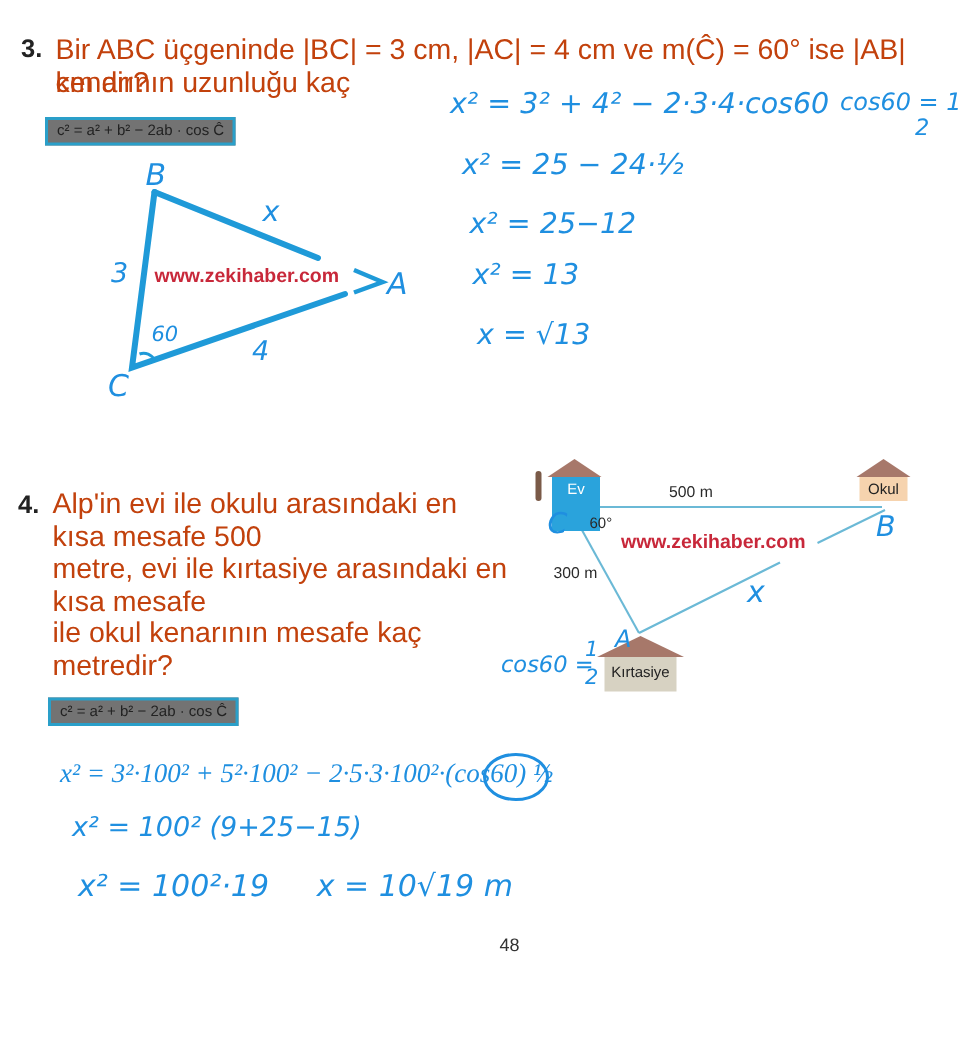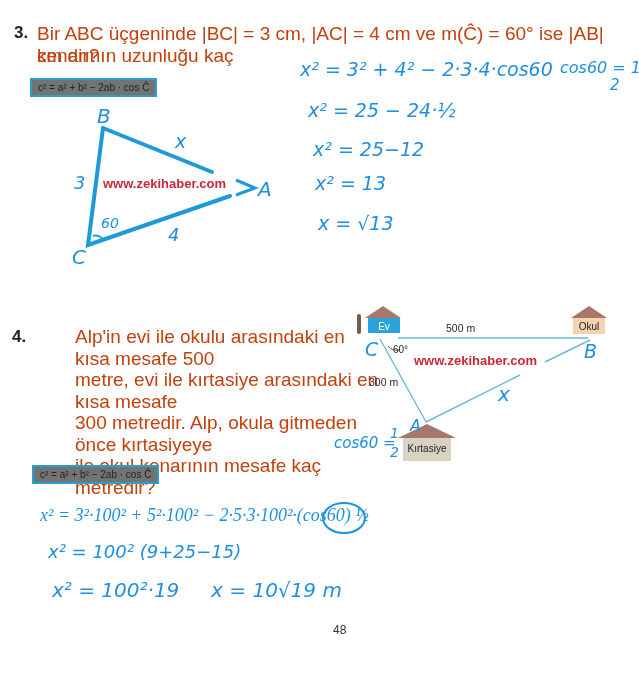--- a/index.html
+++ b/index.html
@@ -54,30 +54,29 @@
 
 <div class="abs hand" style="left:300px;top:58px;font-size:19px;">x² = 3² + 4² − 2·3·4·cos60</div>
 <div class="abs hand" style="left:560px;top:58px;font-size:16px;">cos60 = 1</div>
 <div class="abs hand" style="left:610px;top:76px;font-size:15px;">2</div>
 <div class="abs hand" style="left:308px;top:99px;font-size:19px;">x² = 25 − 24·½</div>
 <div class="abs hand" style="left:313px;top:138px;font-size:19px;">x² = 25−12</div>
 <div class="abs hand" style="left:315px;top:172px;font-size:19px;">x² = 13</div>
 <div class="abs hand" style="left:318px;top:212px;font-size:19px;">x = √13</div>
 
 <div class="abs qnum" style="left:12px;top:327px;">4.</div>
-<div class="abs" style="left:35px;top:326px;width:305px;margin-left:40px;">
+<div class="abs" style="left:35px;top:326px;width:305px;">
   <div class="qtext">Alp'in evi ile okulu arasındaki en kısa mesafe 500</div>
   <div class="qtext">metre, evi ile kırtasiye arasındaki en kısa mesafe</div>
-  <div class="qtext">300 metredir. Alp, okula gitmeden önce kırtasiyeye</div>
   <div class="qtext">ile okul kenarının mesafe kaç metredir?</div>
 </div>
 <div class="abs formula-box" style="left:32px;top:465px;">c² = a² + b² − 2ab · cos Ĉ</div>
 
 <div class="abs" style="left:357px;top:314px;width:4px;height:20px;background:#7a5a48;border-radius:2px;"></div>
-<div class="abs house-label" style="left:368px;top:318px;width:32px;height:15px;background:#2aa3dc;color:#fff;line-height:18px;">
+<div class="abs house-label" style="left:368px;top:318px;width:32px;height:36px;background:#2aa3dc;color:#fff;line-height:18px;">
   <span>Ev</span>
 </div>
 <div class="abs house-label" style="left:573px;top:318px;width:32px;height:16px;background:#f6d3ae;line-height:18px;">
   <span>Okul</span>
 </div>
 <div class="abs house-label" style="left:403px;top:438px;width:48px;height:23px;background:#d7d2c2;line-height:22px;">
   <span>Kırtasiye</span>
 </div>
 <div class="abs" style="left:446px;top:322px;font-size:10.5px;">500 m</div>
 <div class="abs" style="left:369px;top:376px;font-size:10.5px;">300 m</div>

